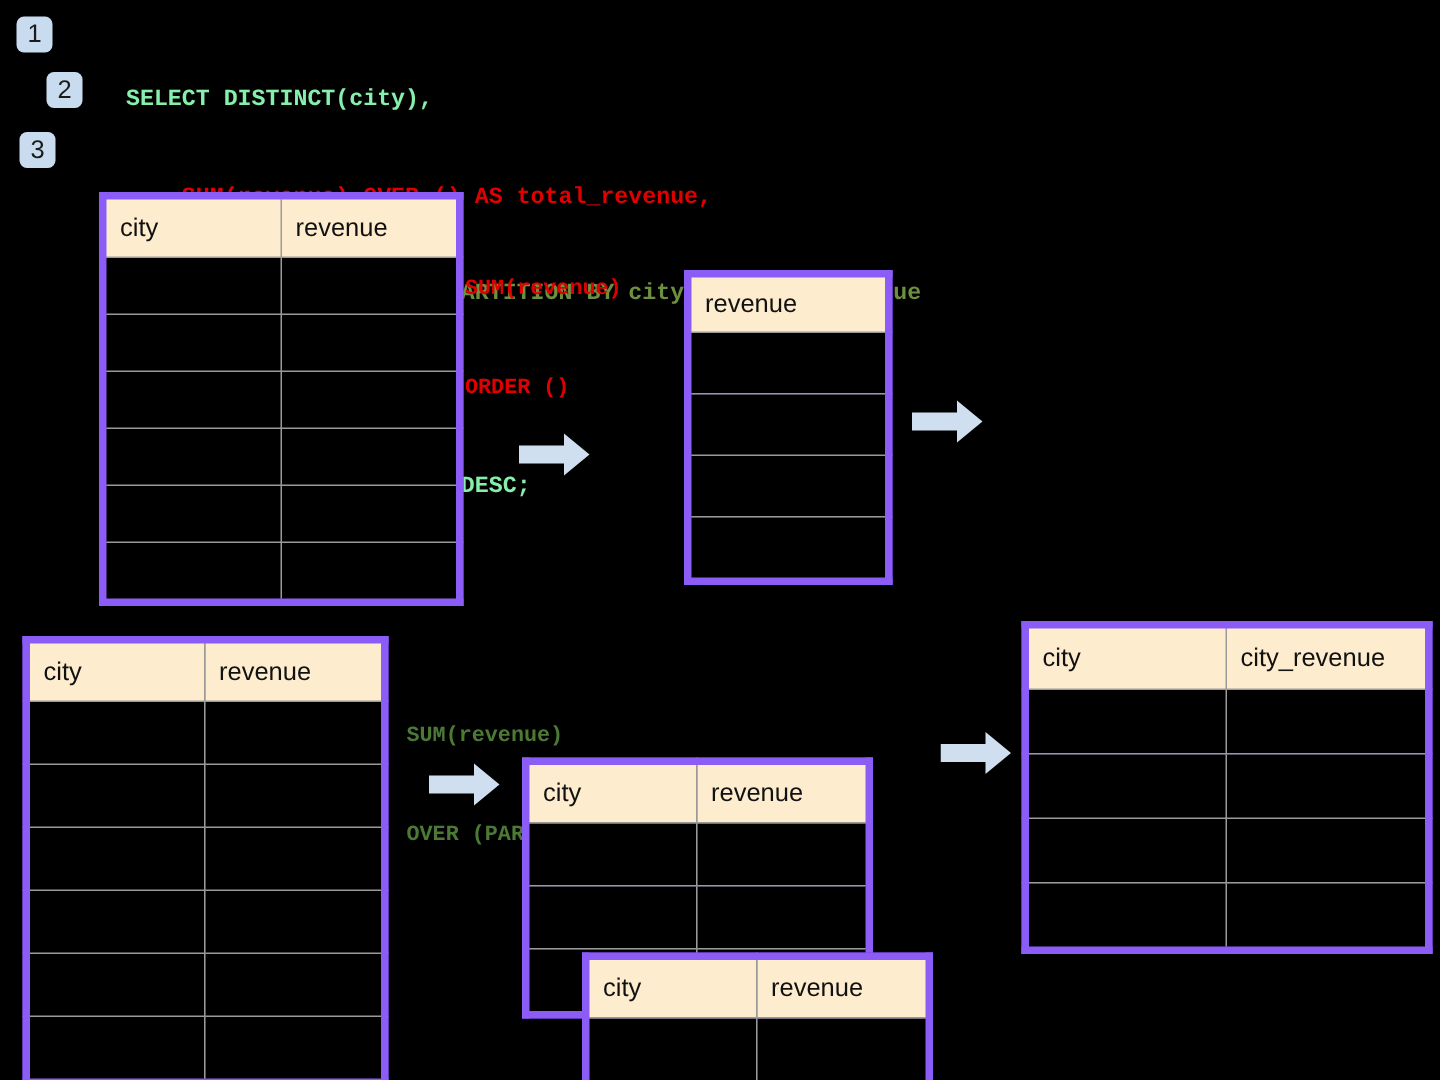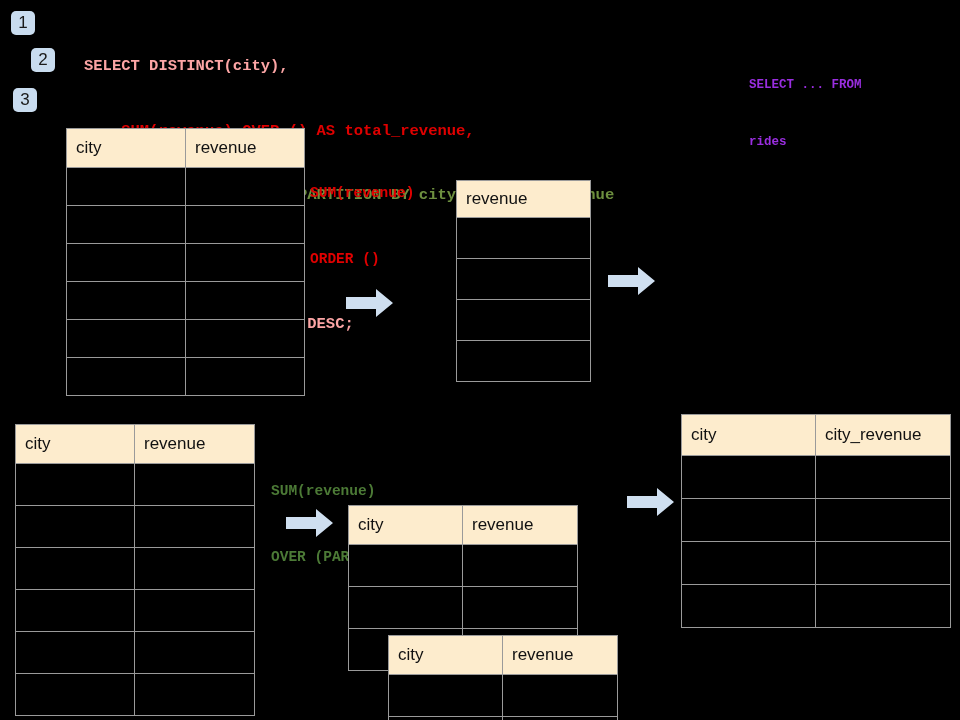--- a/index.html
+++ b/index.html
@@ -35,21 +35,21 @@
   .sql {
     position: absolute;
     font-family: "Liberation Mono", monospace;
     font-size: 15.5px;
     line-height: 21.5px;
     white-space: pre;
     font-weight: bold;
     letter-spacing: 0px;
   }
   .sql-line { white-space: pre; }
-  .c-purple { color: #fca5a5; }
+  .c-purple { color: #86efac; }
   .c-red    { color: #e00000; }
   .c-green  { color: #6d8f3f; }
 
   
   .callout {
     position: absolute;
     font-family: "Liberation Mono", monospace;
     font-size: 14.5px;
     line-height: 22px;
     font-weight: bold;
@@ -58,21 +58,21 @@
   .callout.red   { color: #e00000; }
   .callout.green { color: #4c7a36; }
   .callout.purple{ color: #9a2ee0; font-size: 12.5px; line-height: 19px; }
 
   
   .tbl {
     position: absolute;
     border-collapse: collapse;
     table-layout: fixed;
     background: #6d28d9;
-    border: 1px solid #8b5cf6;
+    border: 5px solid #8b5cf6;
   }
   .tbl td, .tbl th {
     border: 1px solid #9a9a9a;
     padding: 0;
     margin: 0;
   }
   .tbl th {
     background: #fdeccd;
     color: #111111;
     font-family: "Liberation Sans", sans-serif;
@@ -106,24 +106,20 @@
   </div>
 
   <div class="sql" style="left:84px; top:13px;">
     <div class="sql-line c-purple">SELECT DISTINCT(city),</div>
     <div class="sql-line c-red">    SUM(revenue) OVER () AS total_revenue,</div>
     <div class="sql-line c-green">    SUM(revenue) OVER (PARTITION BY city) as city_revenue</div>
     <div class="sql-line c-purple">  FROM rides</div>
     <div class="sql-line c-purple">  ORDER by city_revenue DESC;</div>
   </div>
 
-  <div class="callout purple" style="left:749px; top:38px;">
-    <div>SELECT ... FROM</div>
-    <div>rides</div>
-  </div>
 
   <div class="callout red" style="left:310px; top:138px;">
     <div>SUM(revenue)</div>
     <div>ORDER ()</div>
   </div>
 
   <div class="callout green" style="left:271px; top:436px;">
     <div>SUM(revenue)</div>
     <div>OVER (PARTITION</div>
   </div>

